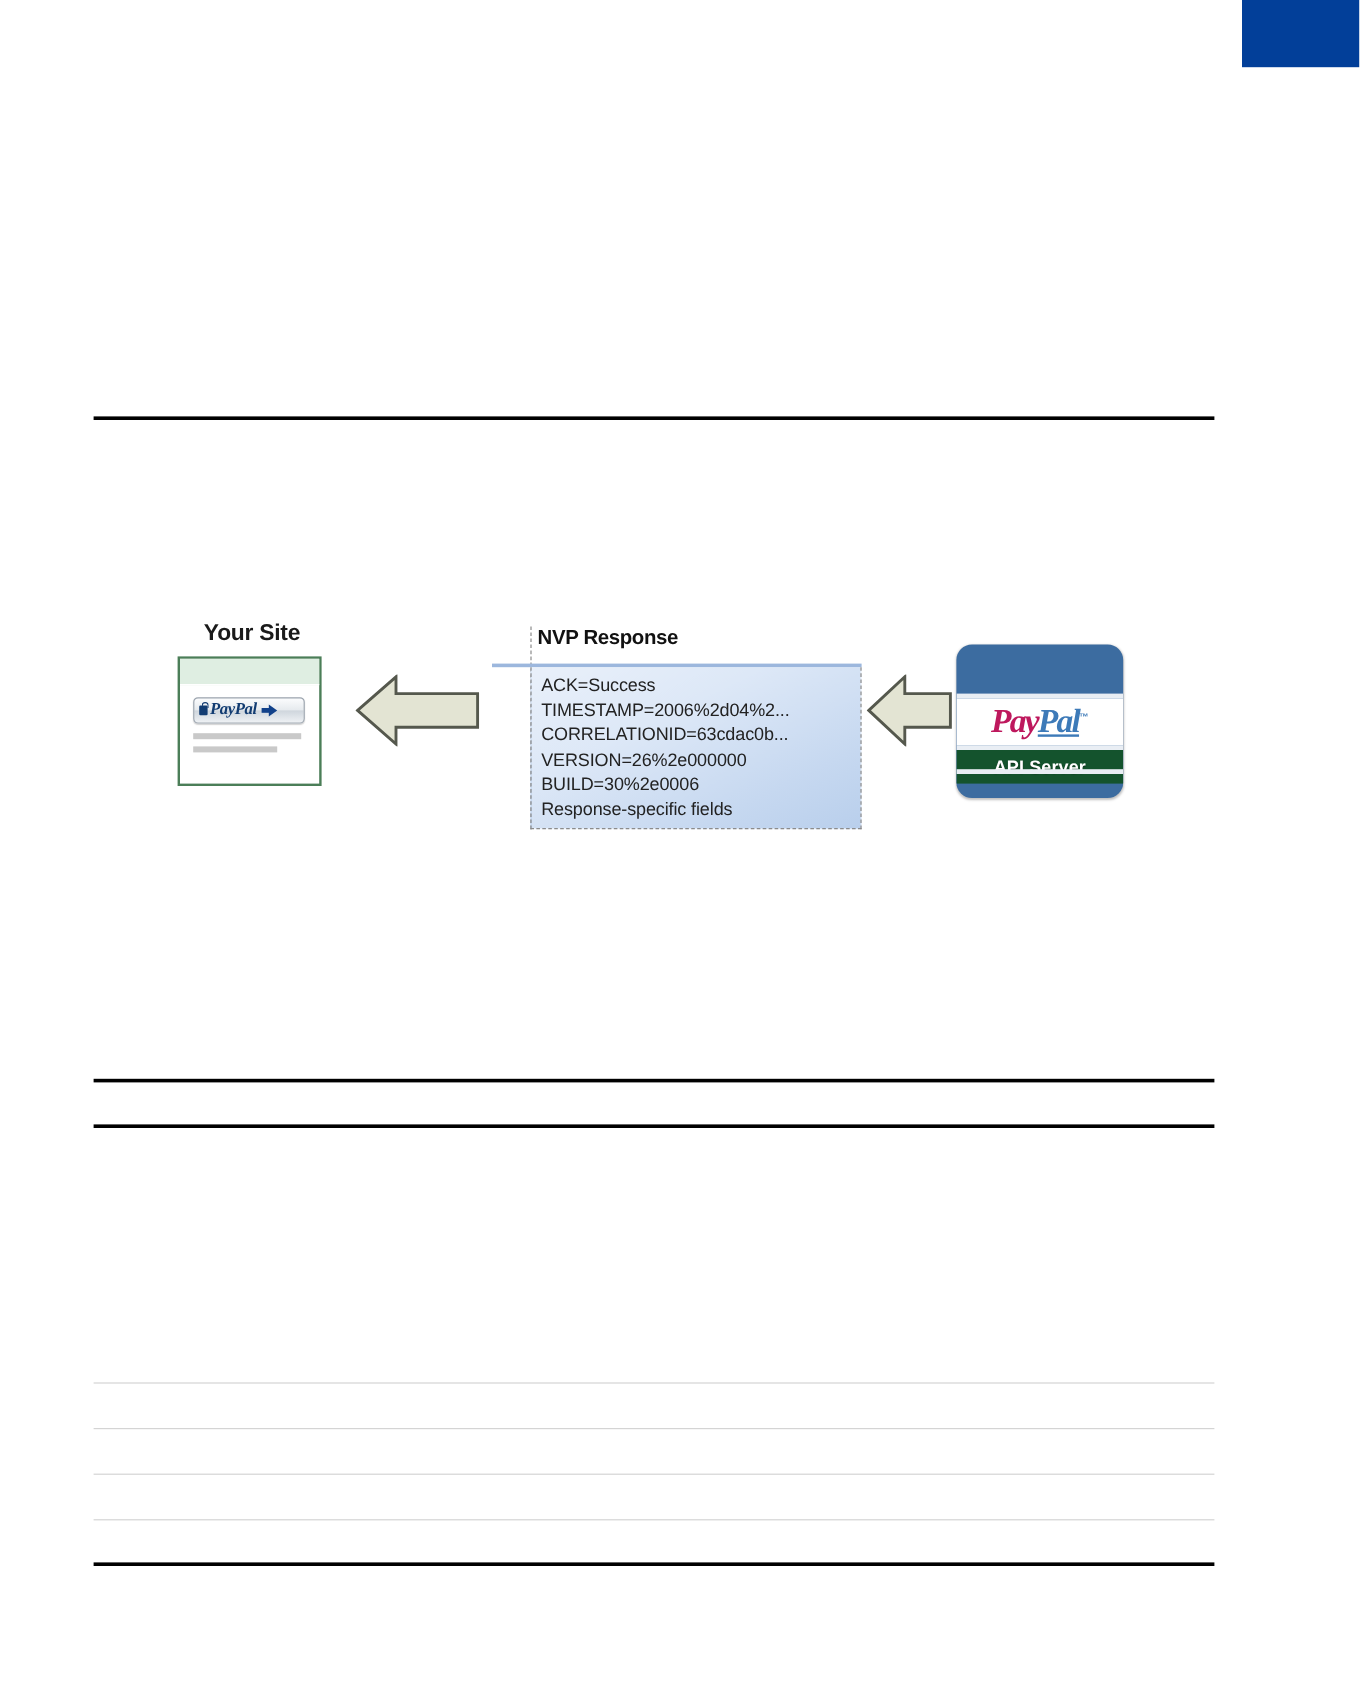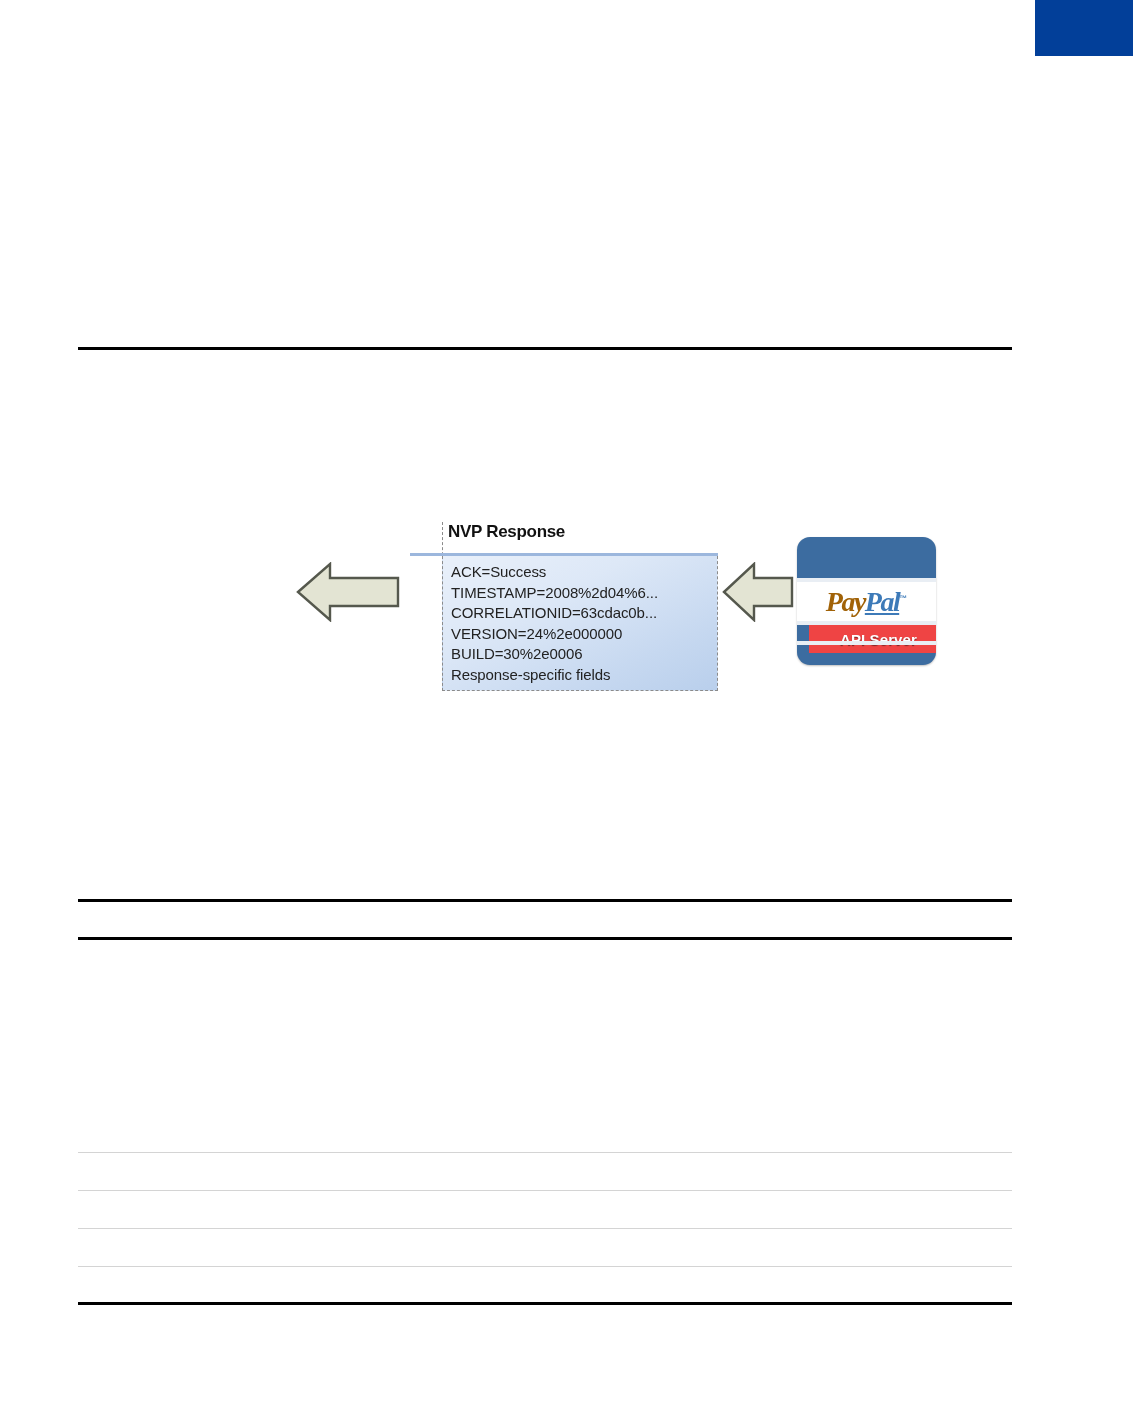--- a/index.html
+++ b/index.html
@@ -250,35 +250,35 @@
     justify-content: center;
   }
   .api-logo-text {
     font-family: "Liberation Serif", serif;
     font-style: italic;
     font-weight: bold;
     font-size: 28px;
     letter-spacing: -1.5px;
     line-height: 1;
   }
-  .api-logo-text .pay { color: #a16207; }
+  .api-logo-text .pay { color: #be185d; }
   .api-logo-text .pal { color: #3d7ab8; text-decoration: underline; }
   .api-logo-tm {
     font-family: "Liberation Sans", sans-serif;
     font-style: normal;
     font-size: 8px;
     color: #3d7ab8;
     vertical-align: super;
     letter-spacing: 0;
   }
   .api-label-bar {
     position: absolute;
-    left: 12px; top: 88px;
+    left: 0; top: 88px;
     width: 139px; height: 28px;
-    background: #ef4444;
+    background: #14532d;
     display: flex;
     align-items: center;
     justify-content: center;
   }
   .api-label-text {
     color: #ffffff;
     font-size: 15px;
     font-weight: bold;
     letter-spacing: 0.1px;
     text-shadow: 0 1px 1px rgba(0,0,0,0.5);
@@ -288,36 +288,49 @@
 <body>
 
 <div id="page">
 
   <div class="corner-block"></div>
 
   <div class="rule heavy rule-header"></div>
 
   <div class="diagram">
 
+    <div class="site-group">
+      <div class="site-title">Your Site</div>
+      <div class="site-box">
+        <div class="site-box-header"></div>
+        <div class="pp-button">
+          <span class="pp-lock"></span>
+          <span class="pp-word">PayPal</span>
+          <span class="pp-arrow"></span>
+        </div>
+        <div class="site-line site-line-1"></div>
+        <div class="site-line site-line-2"></div>
+      </div>
+    </div>
 
     <div class="flow-arrow left-arrow">
       <svg width="104" height="60" viewBox="0 0 104 60" xmlns="http://www.w3.org/2000/svg">
         <polygon points="2,30 34,2 34,16 102,16 102,44 34,44 34,58" fill="#e3e4d3" stroke="#55584d" stroke-width="2.4" stroke-linejoin="miter"></polygon>
       </svg>
     </div>
 
     <div class="nvp-group">
       <div class="nvp-vline"></div>
       <div class="nvp-title">NVP Response</div>
       <div class="nvp-topline"></div>
       <div class="nvp-panel">
         <div class="nvp-line">ACK=Success</div>
-        <div class="nvp-line">TIMESTAMP=2008%2d04%6...</div>
+        <div class="nvp-line">TIMESTAMP=2006%2d04%2...</div>
         <div class="nvp-line">CORRELATIONID=63cdac0b...</div>
-        <div class="nvp-line">VERSION=24%2e000000</div>
+        <div class="nvp-line">VERSION=26%2e000000</div>
         <div class="nvp-line">BUILD=30%2e0006</div>
         <div class="nvp-line italic">Response-specific fields</div>
       </div>
     </div>
 
     <div class="flow-arrow right-arrow">
       <svg width="72" height="60" viewBox="0 0 72 60" xmlns="http://www.w3.org/2000/svg">
         <polygon points="2,30 32,2 32,16 70,16 70,44 32,44 32,58" fill="#e3e4d3" stroke="#55584d" stroke-width="2.4" stroke-linejoin="miter"></polygon>
       </svg>
     </div>

